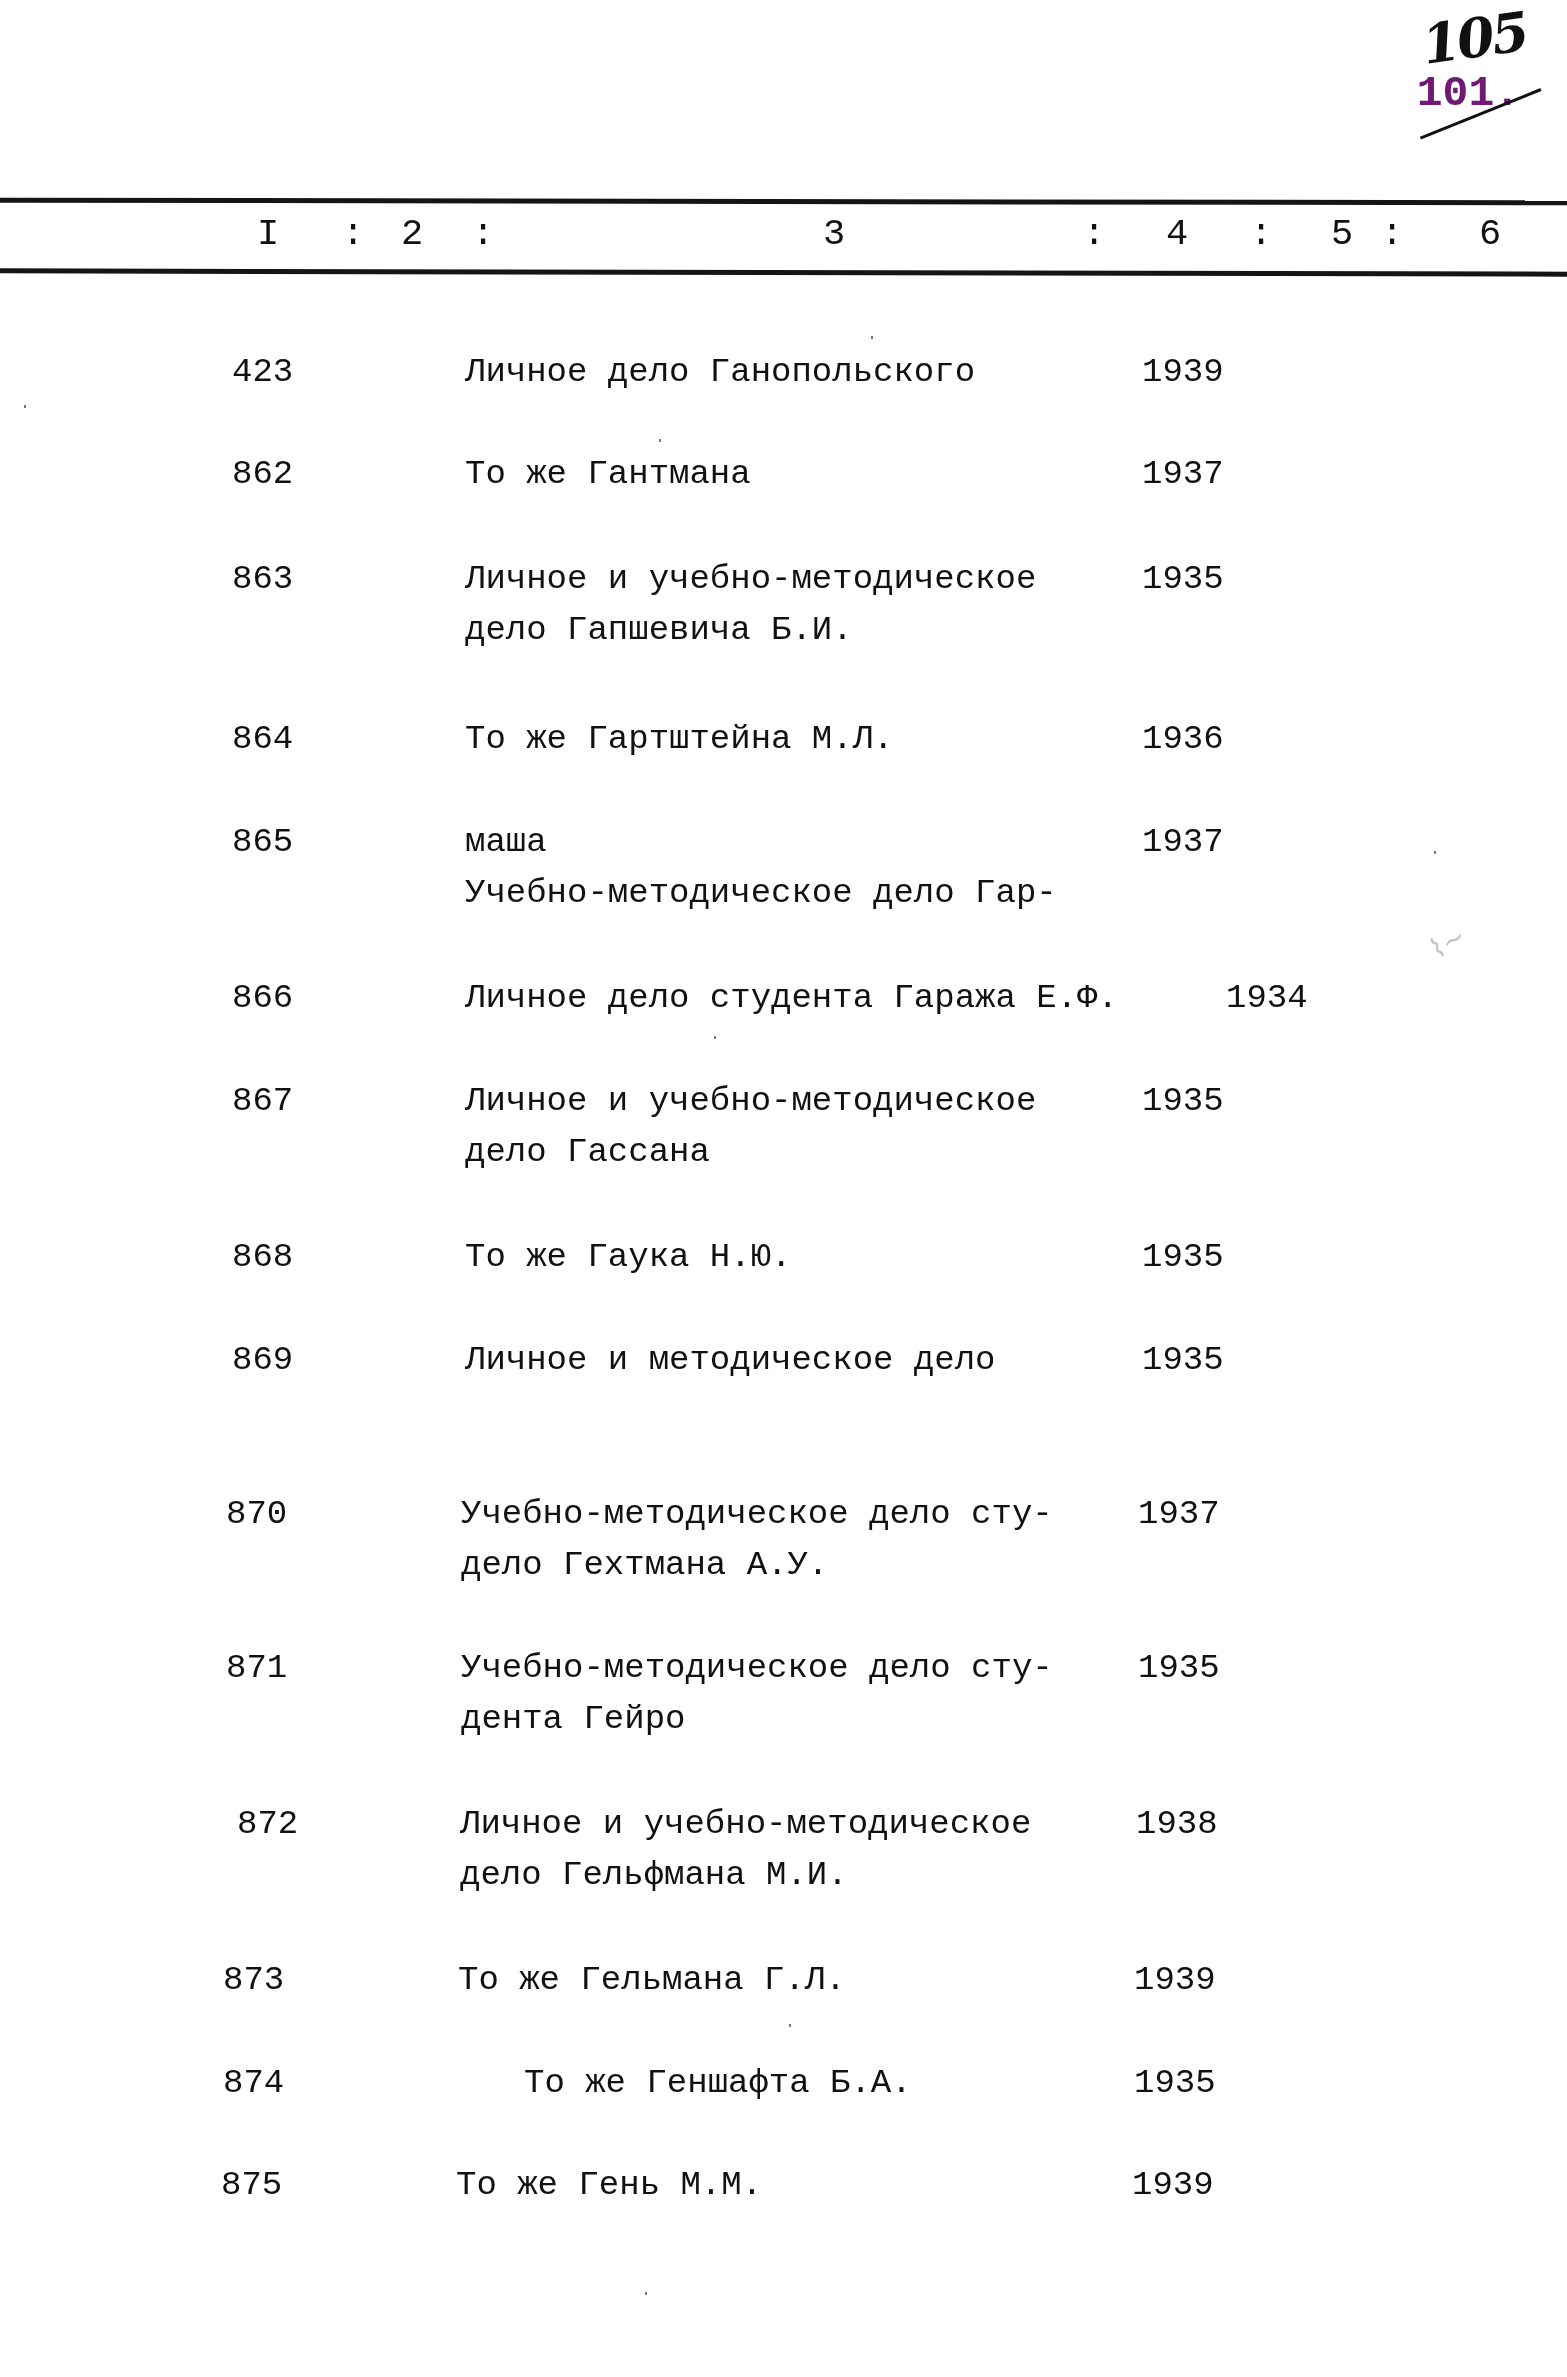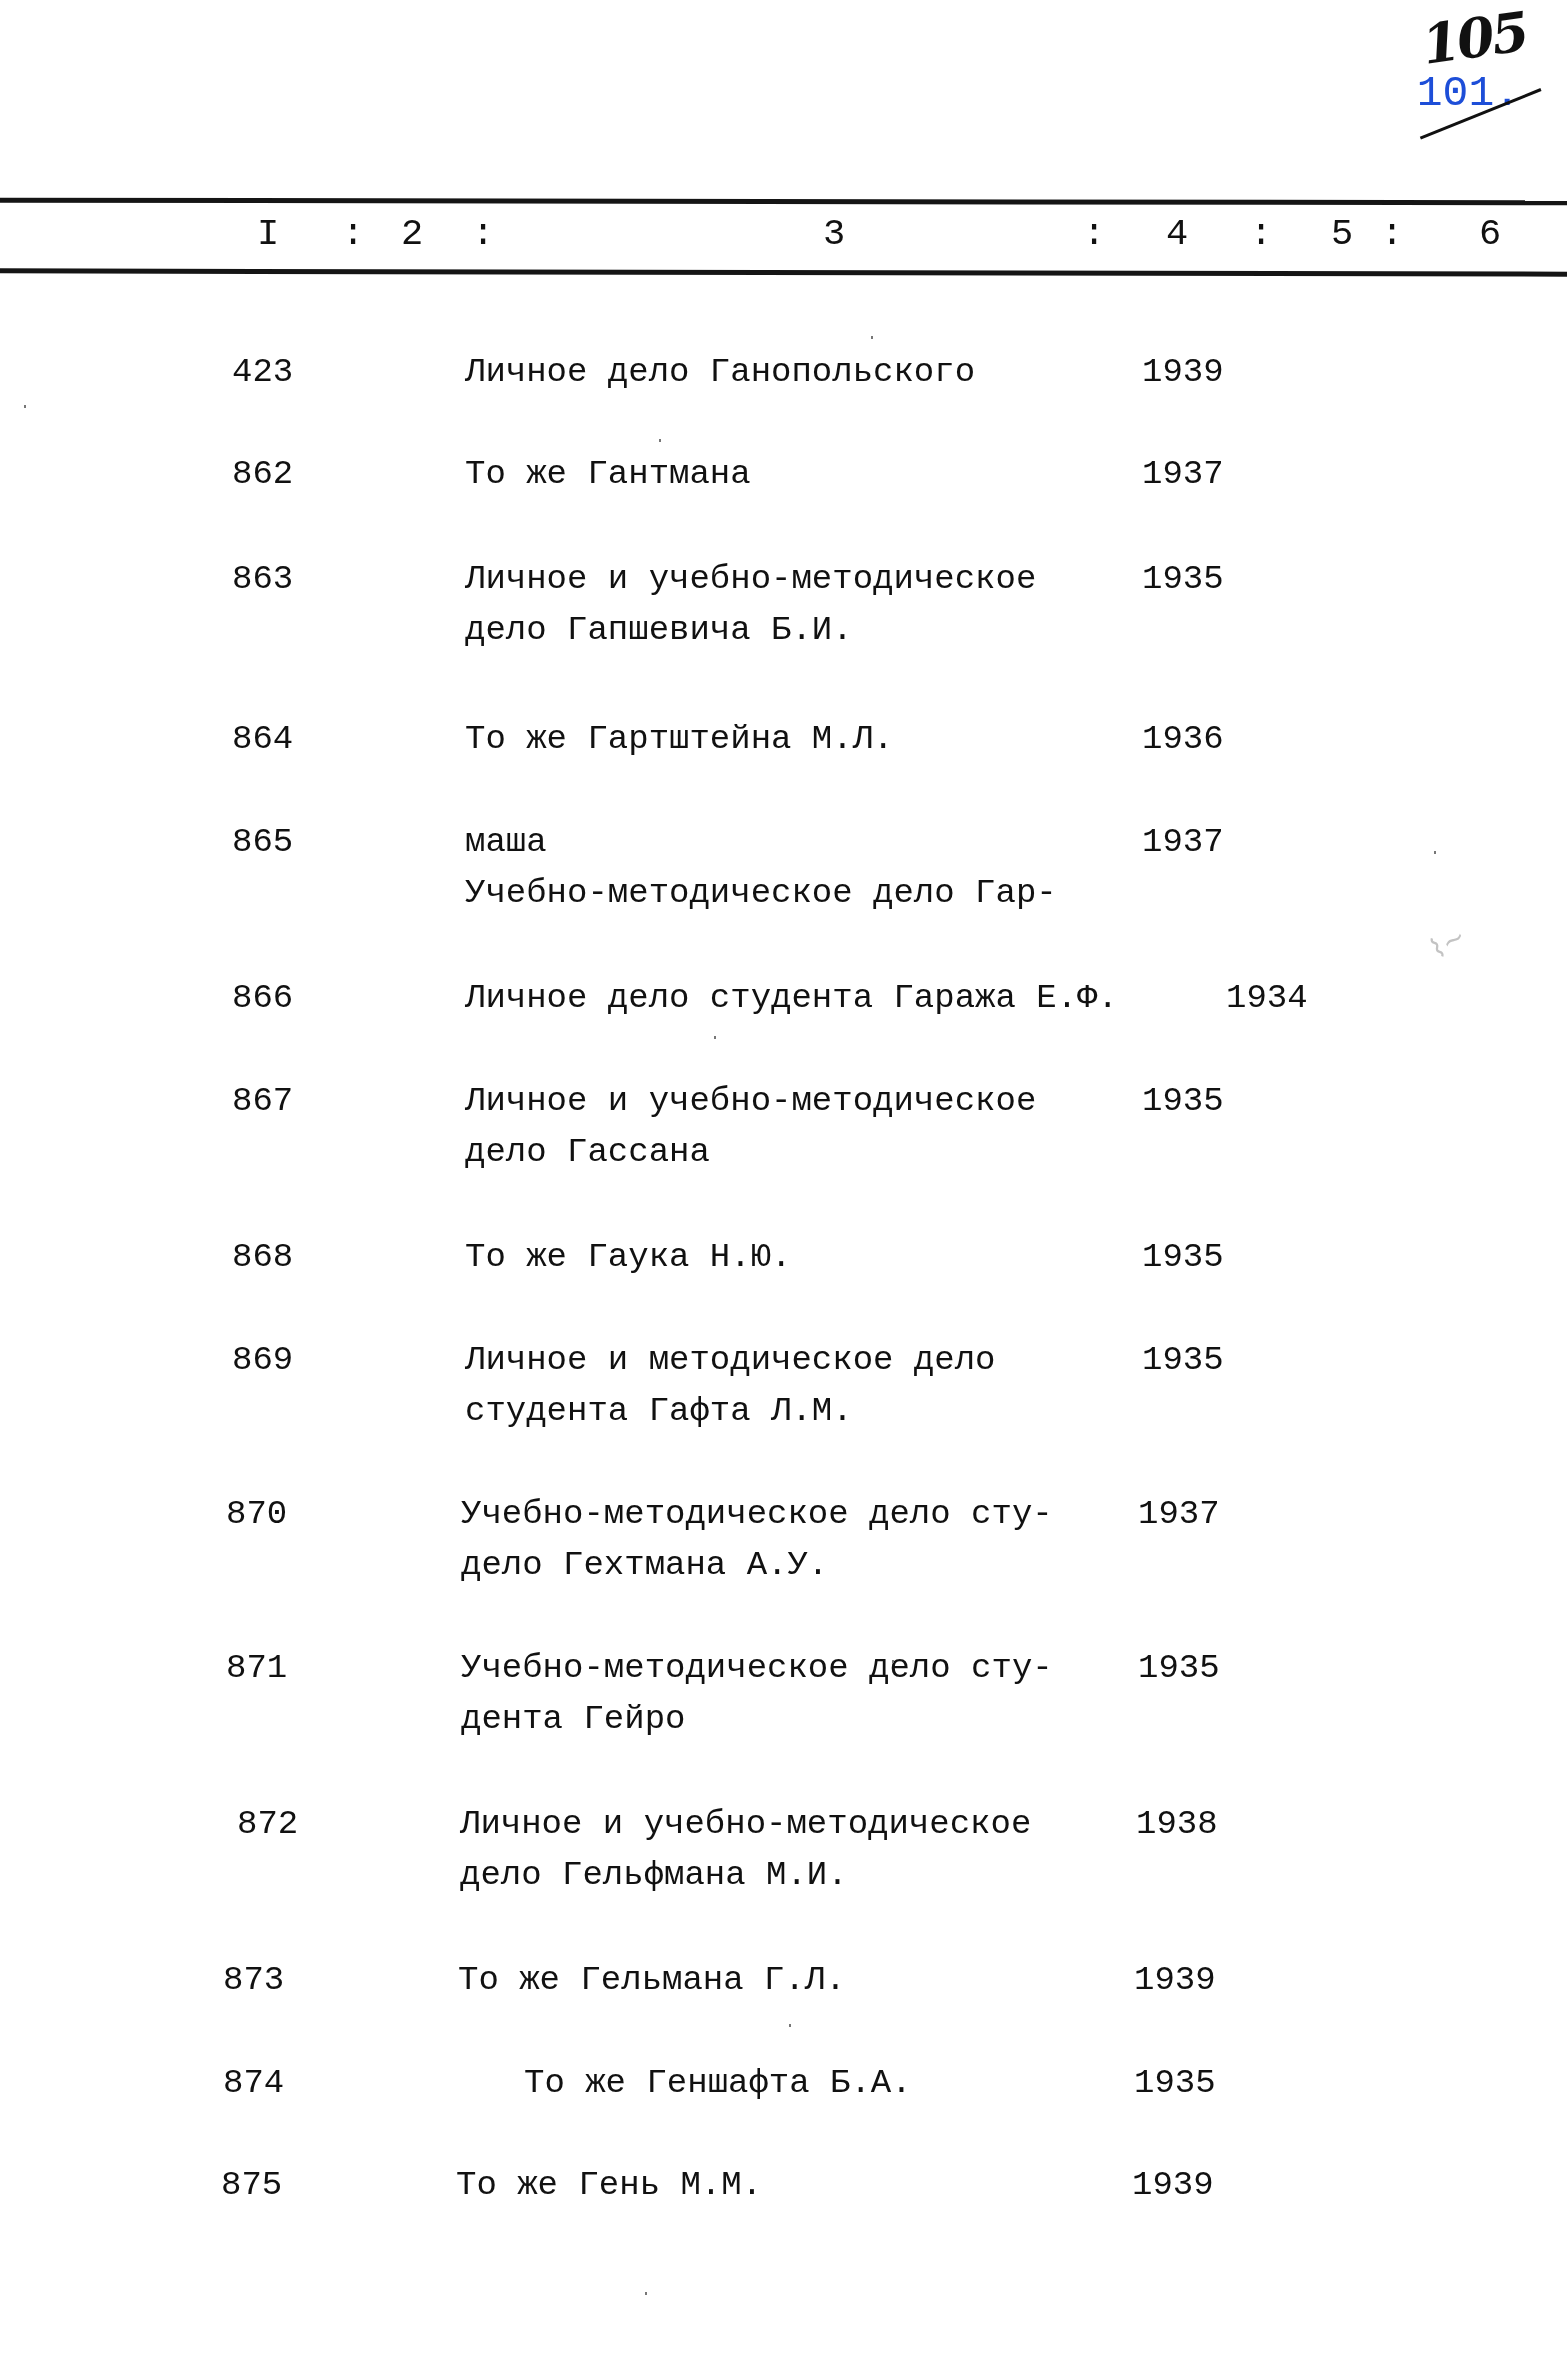--- a/index.html
+++ b/index.html
@@ -33,22 +33,22 @@
       transform: rotate(-8deg);
       letter-spacing: -2.7px;
       color: #111;
     }
     .page-number .typed {
       position: absolute;
       right: 20.6px;
       top: 69px;
       font-family: "Liberation Mono", monospace;
       font-size: 43px;
-      font-weight: normal;
-      color: #1d4ed8;
+      font-weight: bold;
+      color: #701a75;
     }
     .page-number .strike {
       position: absolute;
       right: 0px;
       top: 88px;
       width: 130px;
       height: 3.4px;
       background: #111;
       transform: rotate(-22deg);
       transform-origin: right center;
@@ -203,21 +203,20 @@
   <div class="desc">
       <span>То же Гаука Н.Ю.</span>
     </div>
   <div class="year">1935</div>
 </div>
 
 <div class="row" style="top:1335px;">
   <div class="num">869</div>
   <div class="desc">
       <span>Личное и методическое дело</span>
-      <span>студента Гафта Л.М.</span>
     </div>
   <div class="year">1935</div>
 </div>
 
 <div class="row" style="top:1489px;">
   <div class="num" style="left:226px;">870</div>
   <div class="desc" style="left:461px;">
       <span>Учебно-методическое дело сту-</span>
       <span>дело Гехтмана А.У.</span>
     </div>

